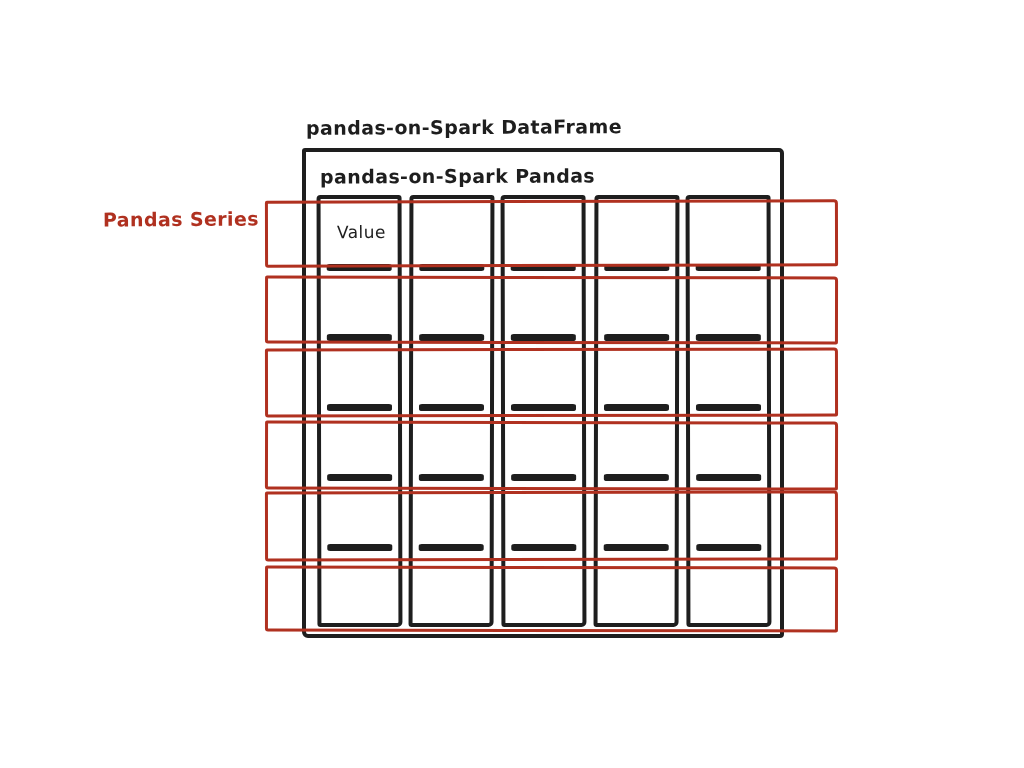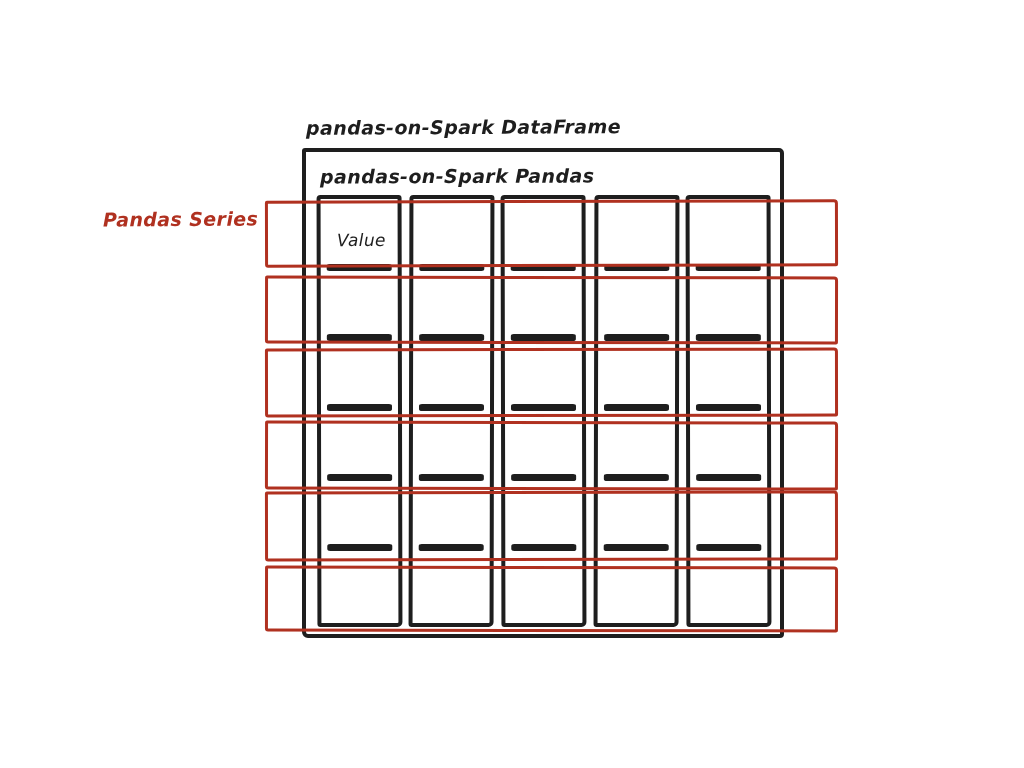--- a/index.html
+++ b/index.html
@@ -9,21 +9,20 @@
   }
   html,body{margin:0;padding:0;background:#fff;}
   .canvas{
     position:relative;
     width:904px;
     height:768px;
     background:var(--bg);
     overflow:hidden;
     font-family:"DejaVu Sans", sans-serif;
     color:var(--ink);
-    font-style:italic;
   }
   .hand{
     letter-spacing:.4px;
     white-space:nowrap;
   }
   .df-title{
     position:absolute;
     left:306px; top:116px;
     font-size:19px;
     font-weight:600;
@@ -72,21 +71,21 @@
   .pandas-label{
     position:absolute;
     left:103px; top:208px;
     font-size:19px;
     font-weight:600;
     color:var(--red);
     transform:rotate(-.4deg);
   }
   .value-label{
     position:absolute;
-    left:337px; top:230px;
+    left:337px; top:222px;
     font-size:17px;
     font-weight:500;
     transform:rotate(-.5deg);
   }
 </style>
 </head>
 <body>
 
 <div class="canvas">
 

